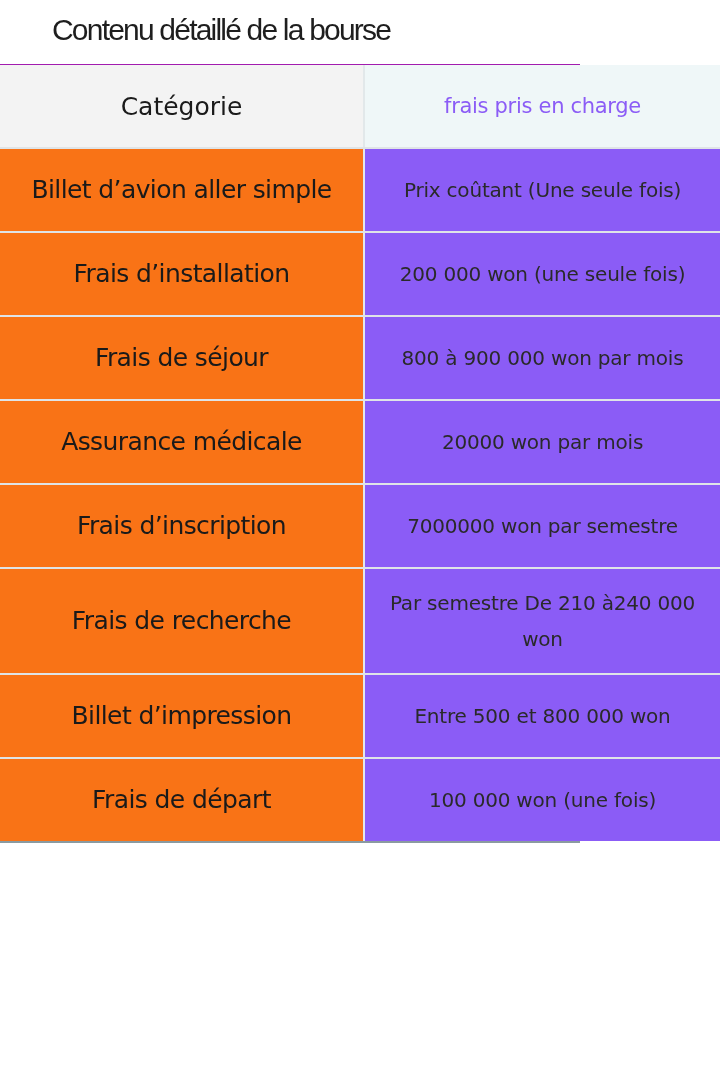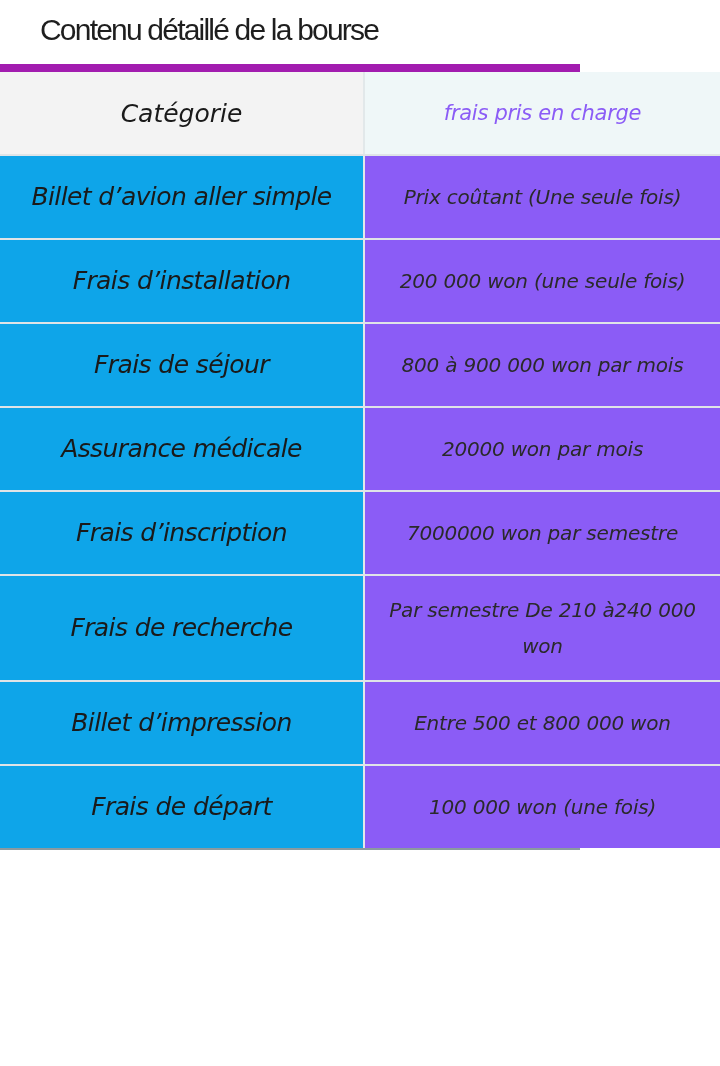--- a/index.html
+++ b/index.html
@@ -9,39 +9,38 @@
     }
     body {
       width: 720px;
       height: 1066px;
       overflow: hidden;
       font-family: "DejaVu Sans", sans-serif;
       color: #222222;
     }
     .title {
       position: absolute;
-      left: 0;
+      left: 12px;
       top: 10px;
       margin: 0;
       font-family: "Liberation Sans", sans-serif;
       font-size: 30px;
       font-weight: normal;
       letter-spacing: -1.8px;
       color: #1e1e1e;
       line-height: 40px;
       padding-left: 40px;
     }
     .table-wrap {
       position: absolute;
       left: 0;
       top: 64px;
       width: 580px;
-      border-top: 8px solid #a21caf;
+      border-top: 1px solid #a21caf;
       border-bottom: 2px solid #8a9aa0;
-      font-style: italic;
     }
     table {
       width: 720px;
       border-collapse: collapse;
       table-layout: fixed;
     }
     col.c1 { width: 364px; }
     col.c2 { width: 356px; }
     th, td {
       text-align: center;
@@ -59,21 +58,21 @@
       color: #1a1a1a;
       border-right: 2px solid #e2e8ea;
     }
     th.h-fee {
       background: #eff7f8;
       font-size: 21px;
       color: #8b5cf6;
       letter-spacing: -0.3px;
     }
     td.cat {
-      background: #0ea5e9;
+      background: #f97316;
       font-size: 25px;
       color: #1a1a1a;
       letter-spacing: -0.6px;
       line-height: 42px;
       border-right: 2px solid #e2e8ea;
     }
     td.val {
       background: #8b5cf6;
       font-size: 20px;
       color: #2a2a2a;

